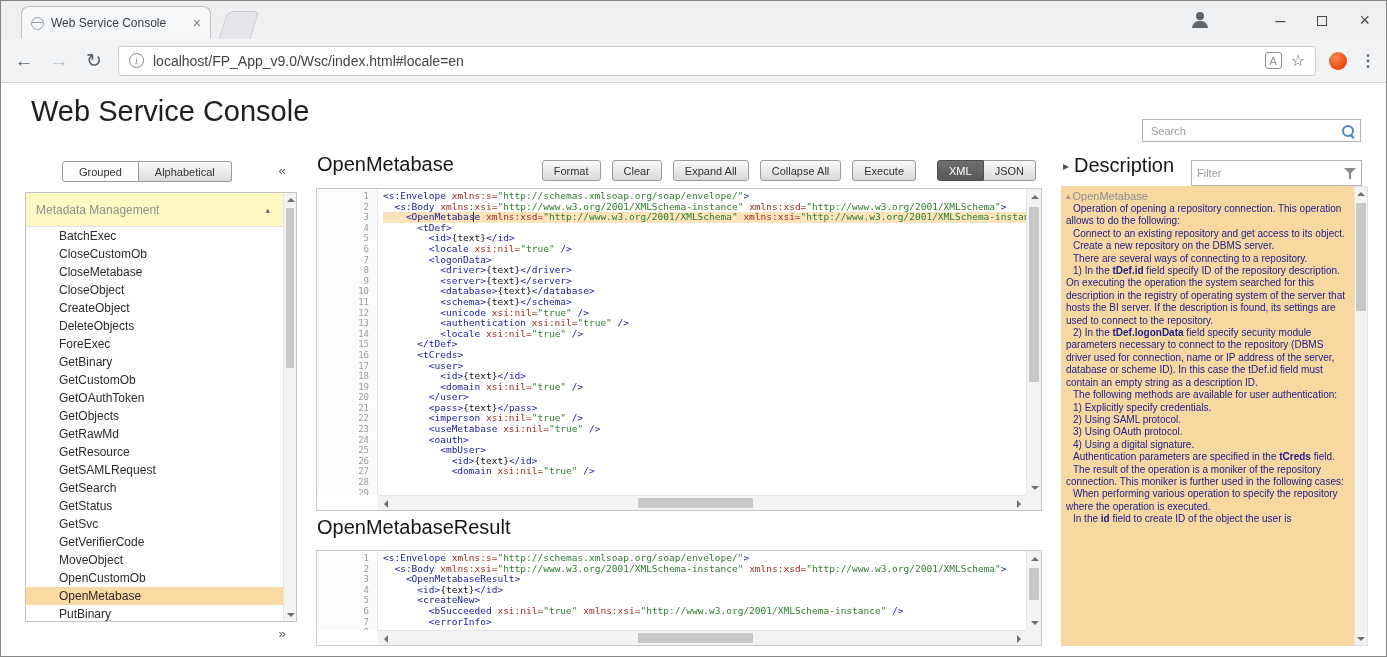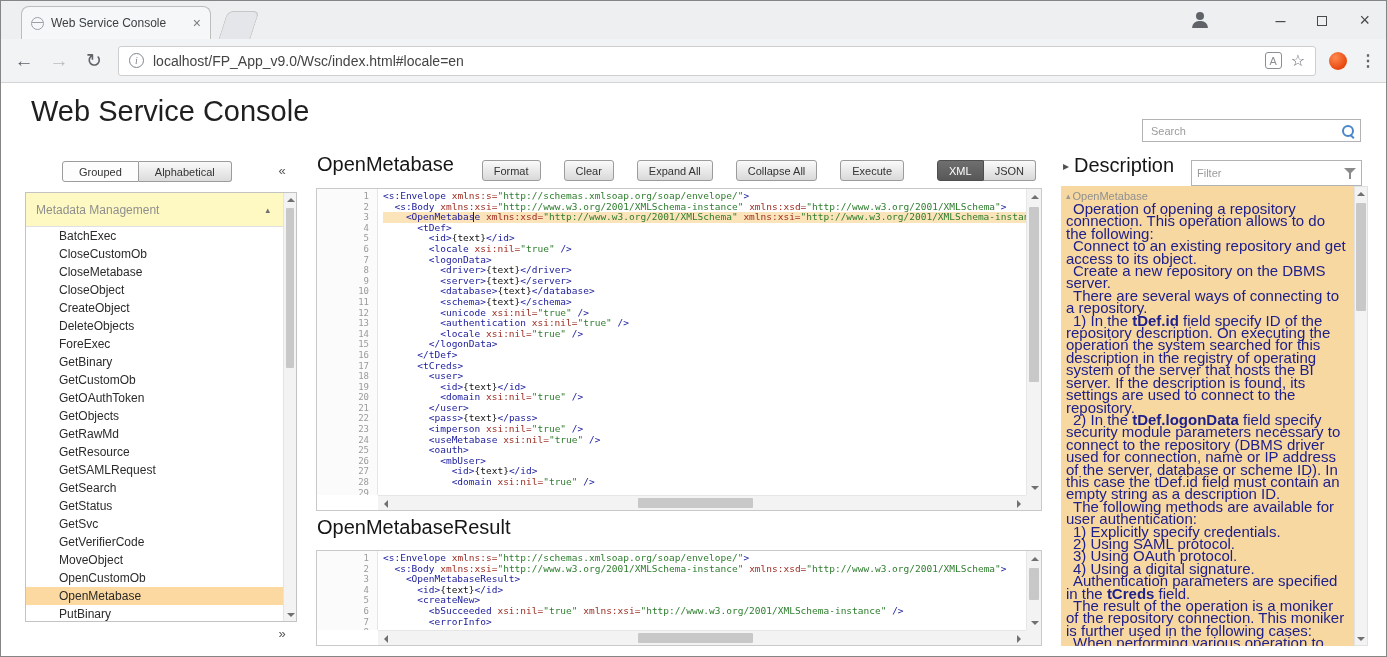--- a/index.html
+++ b/index.html
@@ -77,21 +77,21 @@
   .arr.left::before{border-right-color:#707070;margin-left:-2px;}
   .arr.right::before{border-left-color:#707070;margin-left:2px;}
   .thumb{position:absolute;background:#c8c8c8;border-radius:1px;}
   .v .thumb,.sbv-side .thumb{left:2px;right:2px;}
   .h .thumb{top:2px;bottom:2px;}
   .sb-corner{position:absolute;right:0;bottom:0;width:15px;height:15px;background:#f3f3f3;}
 
   
   .req-title{position:absolute;left:316px;top:70px;font-size:20px;font-weight:400;color:#161616;}
   .res-title{position:absolute;left:316px;top:433px;font-size:20px;font-weight:400;color:#161616;}
-  .btn-row{position:absolute;right:350px;top:77px;display:flex;gap:23px;align-items:center;padding-left:44px;}
+  .btn-row{position:absolute;right:350px;top:77px;display:flex;gap:11px;align-items:center;padding-left:44px;}
   .btn{height:21px;padding:0 11px;font-size:11px;color:#333;border:1px solid #9c9c9c;border-radius:3px;background:linear-gradient(#fafafa,#d9d9d9);font-family:"Liberation Sans",sans-serif;}
   .view-toggle{display:flex;margin-left:10px;}
   .view-toggle .btn{border-radius:0;}
   .view-toggle .btn:first-child{border-radius:3px 0 0 3px;}
   .view-toggle .btn:last-child{border-radius:0 3px 3px 0;border-left:none;}
   .btn.dark{background:linear-gradient(#6f6f6f,#585858);color:#fff;border-color:#4e4e4e;}
 
   .editor{position:absolute;border:1px solid #c9c9c9;background:#fff;}
   #req-editor{left:315px;top:105px;width:726px;height:323px;}
   #res-editor{left:315px;top:467px;width:726px;height:96px;}
@@ -112,21 +112,21 @@
   .desc-head h2{font-size:20px;font-weight:400;color:#161616;}
   .filter-box{position:absolute;left:1190px;top:77px;width:171px;height:26px;border:1px solid #b3b3b3;display:flex;align-items:center;padding:0 5px;background:#fff;}
   .filter-box input{flex:1;border:none;outline:none;font-size:11px;color:#333;font-family:"Liberation Sans",sans-serif;}
   .filter-box input::placeholder{color:#9b9b9b;}
   .funnel-icon{width:12px;height:13px;position:relative;flex:0 0 auto;}
   .funnel-icon::before{content:'';position:absolute;top:1px;left:0;border-left:6px solid transparent;border-right:6px solid transparent;border-top:6px solid #8a8a8a;}
   .funnel-icon::after{content:'';position:absolute;left:5px;top:6px;width:2px;height:6px;background:#8a8a8a;}
   .desc-box{position:absolute;left:1060px;top:103px;width:293px;height:460px;background:var(--desc-bg,#f8d8a1);overflow:hidden;padding:4px 8px 0 5px;}
   .desc-sec{display:flex;align-items:center;gap:2px;color:#8f8f8f;font-size:11px;margin-bottom:1px;}
   .sec-tri{font-size:9px;color:#9a9a9a;}
-  .desc-p{font-size:15px;line-height:12.4px;color:var(--desc-text,#20208c);text-indent:7px;}
+  .desc-p{font-size:10px;line-height:12.4px;color:var(--desc-text,#20208c);text-indent:7px;}
   .desc-p b{font-weight:bold;}
   .desc-scrollbar{position:absolute;left:1353px;top:103px;width:14px;height:460px;background:#f3f3f3;border:1px solid #e2e2e2;}
   .desc-scrollbar .arr{width:12px;height:13px;}
   .desc-scrollbar .arr.up{top:0;left:0;}
   .desc-scrollbar .arr.down{bottom:0;left:0;}
   .desc-scrollbar .thumb{left:1px;right:1px;}
 </style>
 </head>
 <body>
 
@@ -267,21 +267,20 @@
             <div class="cl">        <span class="x-tag">&lt;id</span><span class="x-tag">&gt;</span>{text}<span class="x-tag">&lt;/id</span><span class="x-tag">&gt;</span></div>
             <div class="cl">        <span class="x-tag">&lt;locale</span> <span class="x-attr">xsi:nil=</span><span class="x-str">"true"</span> <span class="x-tag">/&gt;</span></div>
             <div class="cl">        <span class="x-tag">&lt;logonData</span><span class="x-tag">&gt;</span></div>
             <div class="cl">          <span class="x-tag">&lt;driver</span><span class="x-tag">&gt;</span>{text}<span class="x-tag">&lt;/driver</span><span class="x-tag">&gt;</span></div>
             <div class="cl">          <span class="x-tag">&lt;server</span><span class="x-tag">&gt;</span>{text}<span class="x-tag">&lt;/server</span><span class="x-tag">&gt;</span></div>
             <div class="cl">          <span class="x-tag">&lt;database</span><span class="x-tag">&gt;</span>{text}<span class="x-tag">&lt;/database</span><span class="x-tag">&gt;</span></div>
             <div class="cl">          <span class="x-tag">&lt;schema</span><span class="x-tag">&gt;</span>{text}<span class="x-tag">&lt;/schema</span><span class="x-tag">&gt;</span></div>
             <div class="cl">          <span class="x-tag">&lt;unicode</span> <span class="x-attr">xsi:nil=</span><span class="x-str">"true"</span> <span class="x-tag">/&gt;</span></div>
             <div class="cl">          <span class="x-tag">&lt;authentication</span> <span class="x-attr">xsi:nil=</span><span class="x-str">"true"</span> <span class="x-tag">/&gt;</span></div>
             <div class="cl">          <span class="x-tag">&lt;locale</span> <span class="x-attr">xsi:nil=</span><span class="x-str">"true"</span> <span class="x-tag">/&gt;</span></div>
-            <div class="cl">        <span class="x-tag">&lt;/logonData</span><span class="x-tag">&gt;</span></div>
             <div class="cl">      <span class="x-tag">&lt;/tDef</span><span class="x-tag">&gt;</span></div>
             <div class="cl">      <span class="x-tag">&lt;tCreds</span><span class="x-tag">&gt;</span></div>
             <div class="cl">        <span class="x-tag">&lt;user</span><span class="x-tag">&gt;</span></div>
             <div class="cl">          <span class="x-tag">&lt;id</span><span class="x-tag">&gt;</span>{text}<span class="x-tag">&lt;/id</span><span class="x-tag">&gt;</span></div>
             <div class="cl">          <span class="x-tag">&lt;domain</span> <span class="x-attr">xsi:nil=</span><span class="x-str">"true"</span> <span class="x-tag">/&gt;</span></div>
             <div class="cl">        <span class="x-tag">&lt;/user</span><span class="x-tag">&gt;</span></div>
             <div class="cl">        <span class="x-tag">&lt;pass</span><span class="x-tag">&gt;</span>{text}<span class="x-tag">&lt;/pass</span><span class="x-tag">&gt;</span></div>
             <div class="cl">        <span class="x-tag">&lt;imperson</span> <span class="x-attr">xsi:nil=</span><span class="x-str">"true"</span> <span class="x-tag">/&gt;</span></div>
             <div class="cl">        <span class="x-tag">&lt;useMetabase</span> <span class="x-attr">xsi:nil=</span><span class="x-str">"true"</span> <span class="x-tag">/&gt;</span></div>
             <div class="cl">        <span class="x-tag">&lt;oauth</span><span class="x-tag">&gt;</span></div>

